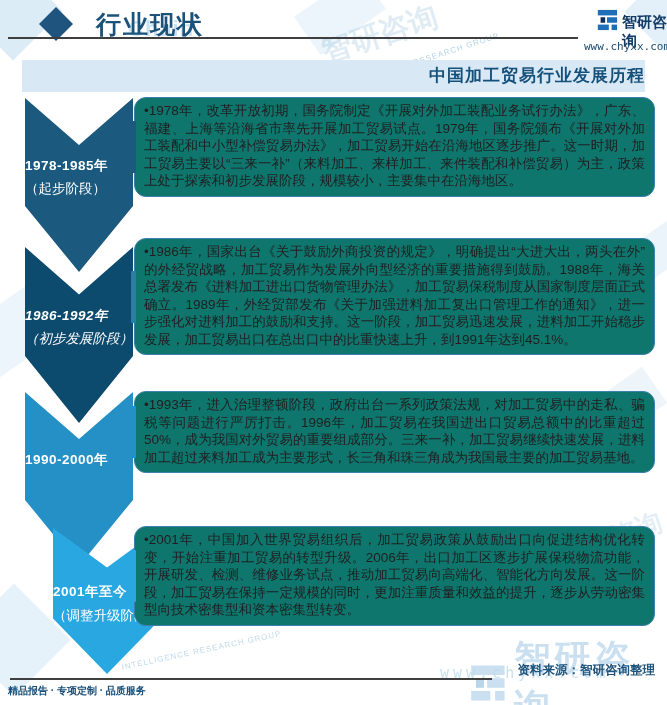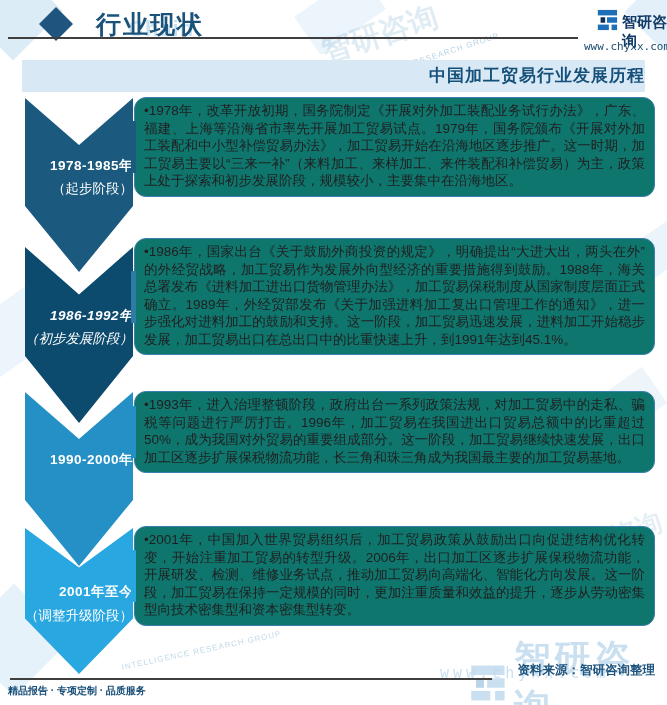--- a/index.html
+++ b/index.html
@@ -20,21 +20,21 @@
   .logo-name{position:absolute;left:622px;top:13px;font-size:15px;font-weight:bold;color:#123a66;z-index:3;}
   .website{position:absolute;left:584px;top:40px;font-size:11px;color:#1c4e73;
     font-family:"DejaVu Sans Mono","Liberation Mono",monospace;z-index:3;}
   
   .title-bar{position:absolute;left:22px;top:60px;width:623px;height:32px;
     background:#d8e9f5;text-align:right;line-height:32px;font-size:17px;
     font-weight:bold;color:#15507a;letter-spacing:1px;z-index:2;}
   
   .arrow{position:absolute;left:25px;width:108px;z-index:2;
     clip-path:polygon(0% 0%,50% 27%,100% 0%,100% 62%,50% 100%,0% 62%);}
-  .arrow .lbl{position:absolute;left:0;right:0;text-align:right;color:#ffffff;}
+  .arrow .lbl{position:absolute;left:0;right:0;text-align:left;color:#ffffff;}
   .arrow .lbl-period{top:34%;font-size:13.5px;font-weight:bold;letter-spacing:0.5px;}
   .arrow .lbl-stage{top:47%;font-size:13.5px;}
   .a1{top:98px;height:174px;}
   .a2{top:247px;height:176px;}
   .a3{top:392px;height:174px;}
   .a4{top:528px;height:146px;}
   .a4 .lbl-period{top:38%;} .a4 .lbl-stage{top:54%;}
   .box{position:absolute;left:134px;width:521px;box-sizing:border-box;background:#0f766e;
     border:1.5px solid #3c80ad;border-radius:12px;padding:4px 9px 6px 9px;z-index:2;}
   .b1{top:97px;} .b2{top:238px;} .b3{top:391px;} .b4{top:526px;}
@@ -117,24 +117,24 @@
   <div class="box b2">
     <div class="tab" style="background: rgb(46, 123, 166);"></div>
     <p>•1986年，国家出台《关于鼓励外商投资的规定》，明确提出“大进大出，两头在外”的外经贸战略，加工贸易作为发展外向型经济的重要措施得到鼓励。1988年，海关总署发布《进料加工进出口货物管理办法》，加工贸易保税制度从国家制度层面正式确立。1989年，外经贸部发布《关于加强进料加工复出口管理工作的通知》，进一步强化对进料加工的鼓励和支持。这一阶段，加工贸易迅速发展，进料加工开始稳步发展，加工贸易出口在总出口中的比重快速上升，到1991年达到45.1%。</p>
   </div>
 
   <div class="arrow a3" style="background: rgb(36, 144, 198);">
     <div class="lbl lbl-period">1990-2000年</div>
   </div>
   <div class="box b3">
     <div class="tab" style="background: rgb(36, 144, 198);"></div>
-    <p>•1993年，进入治理整顿阶段，政府出台一系列政策法规，对加工贸易中的走私、骗税等问题进行严厉打击。1996年，加工贸易在我国进出口贸易总额中的比重超过50%，成为我国对外贸易的重要组成部分。这一阶段，加工贸易继续快速发展，出口加工区逐步扩展保税物流功能，长三角和珠三角成为我国最主要的加工贸易基地。</p>
+    <p>•1993年，进入治理整顿阶段，政府出台一系列政策法规，对加工贸易中的走私、骗税等问题进行严厉打击。1996年，加工贸易在我国进出口贸易总额中的比重超过50%，成为我国对外贸易的重要组成部分。三来一补，加工贸易继续快速发展，进料加工超过来料加工成为主要形式，长三角和珠三角成为我国最主要的加工贸易基地。</p>
   </div>
 
-  <div class="arrow a4" style="background: rgb(41, 167, 225);">
+  <div class="arrow a4" style="background: rgb(41, 167, 225); margin-left: 28px;">
     <div class="lbl lbl-period">2001年至今</div>
     <div class="lbl lbl-stage">（调整升级阶段）</div>
   </div>
   <div class="box b4">
     <div class="tab" style="background: rgb(41, 167, 225);"></div>
     <p>•2001年，中国加入世界贸易组织后，加工贸易政策从鼓励出口向促进结构优化转变，开始注重加工贸易的转型升级。2006年，出口加工区逐步扩展保税物流功能，开展研发、检测、维修业务试点，推动加工贸易向高端化、智能化方向发展。这一阶段，加工贸易在保持一定规模的同时，更加注重质量和效益的提升，逐步从劳动密集型向技术密集型和资本密集型转变。</p>
   </div>
 
   <div class="wm wm-bigbrand">
     <svg width="40" height="40" viewBox="0 0 24 24">

